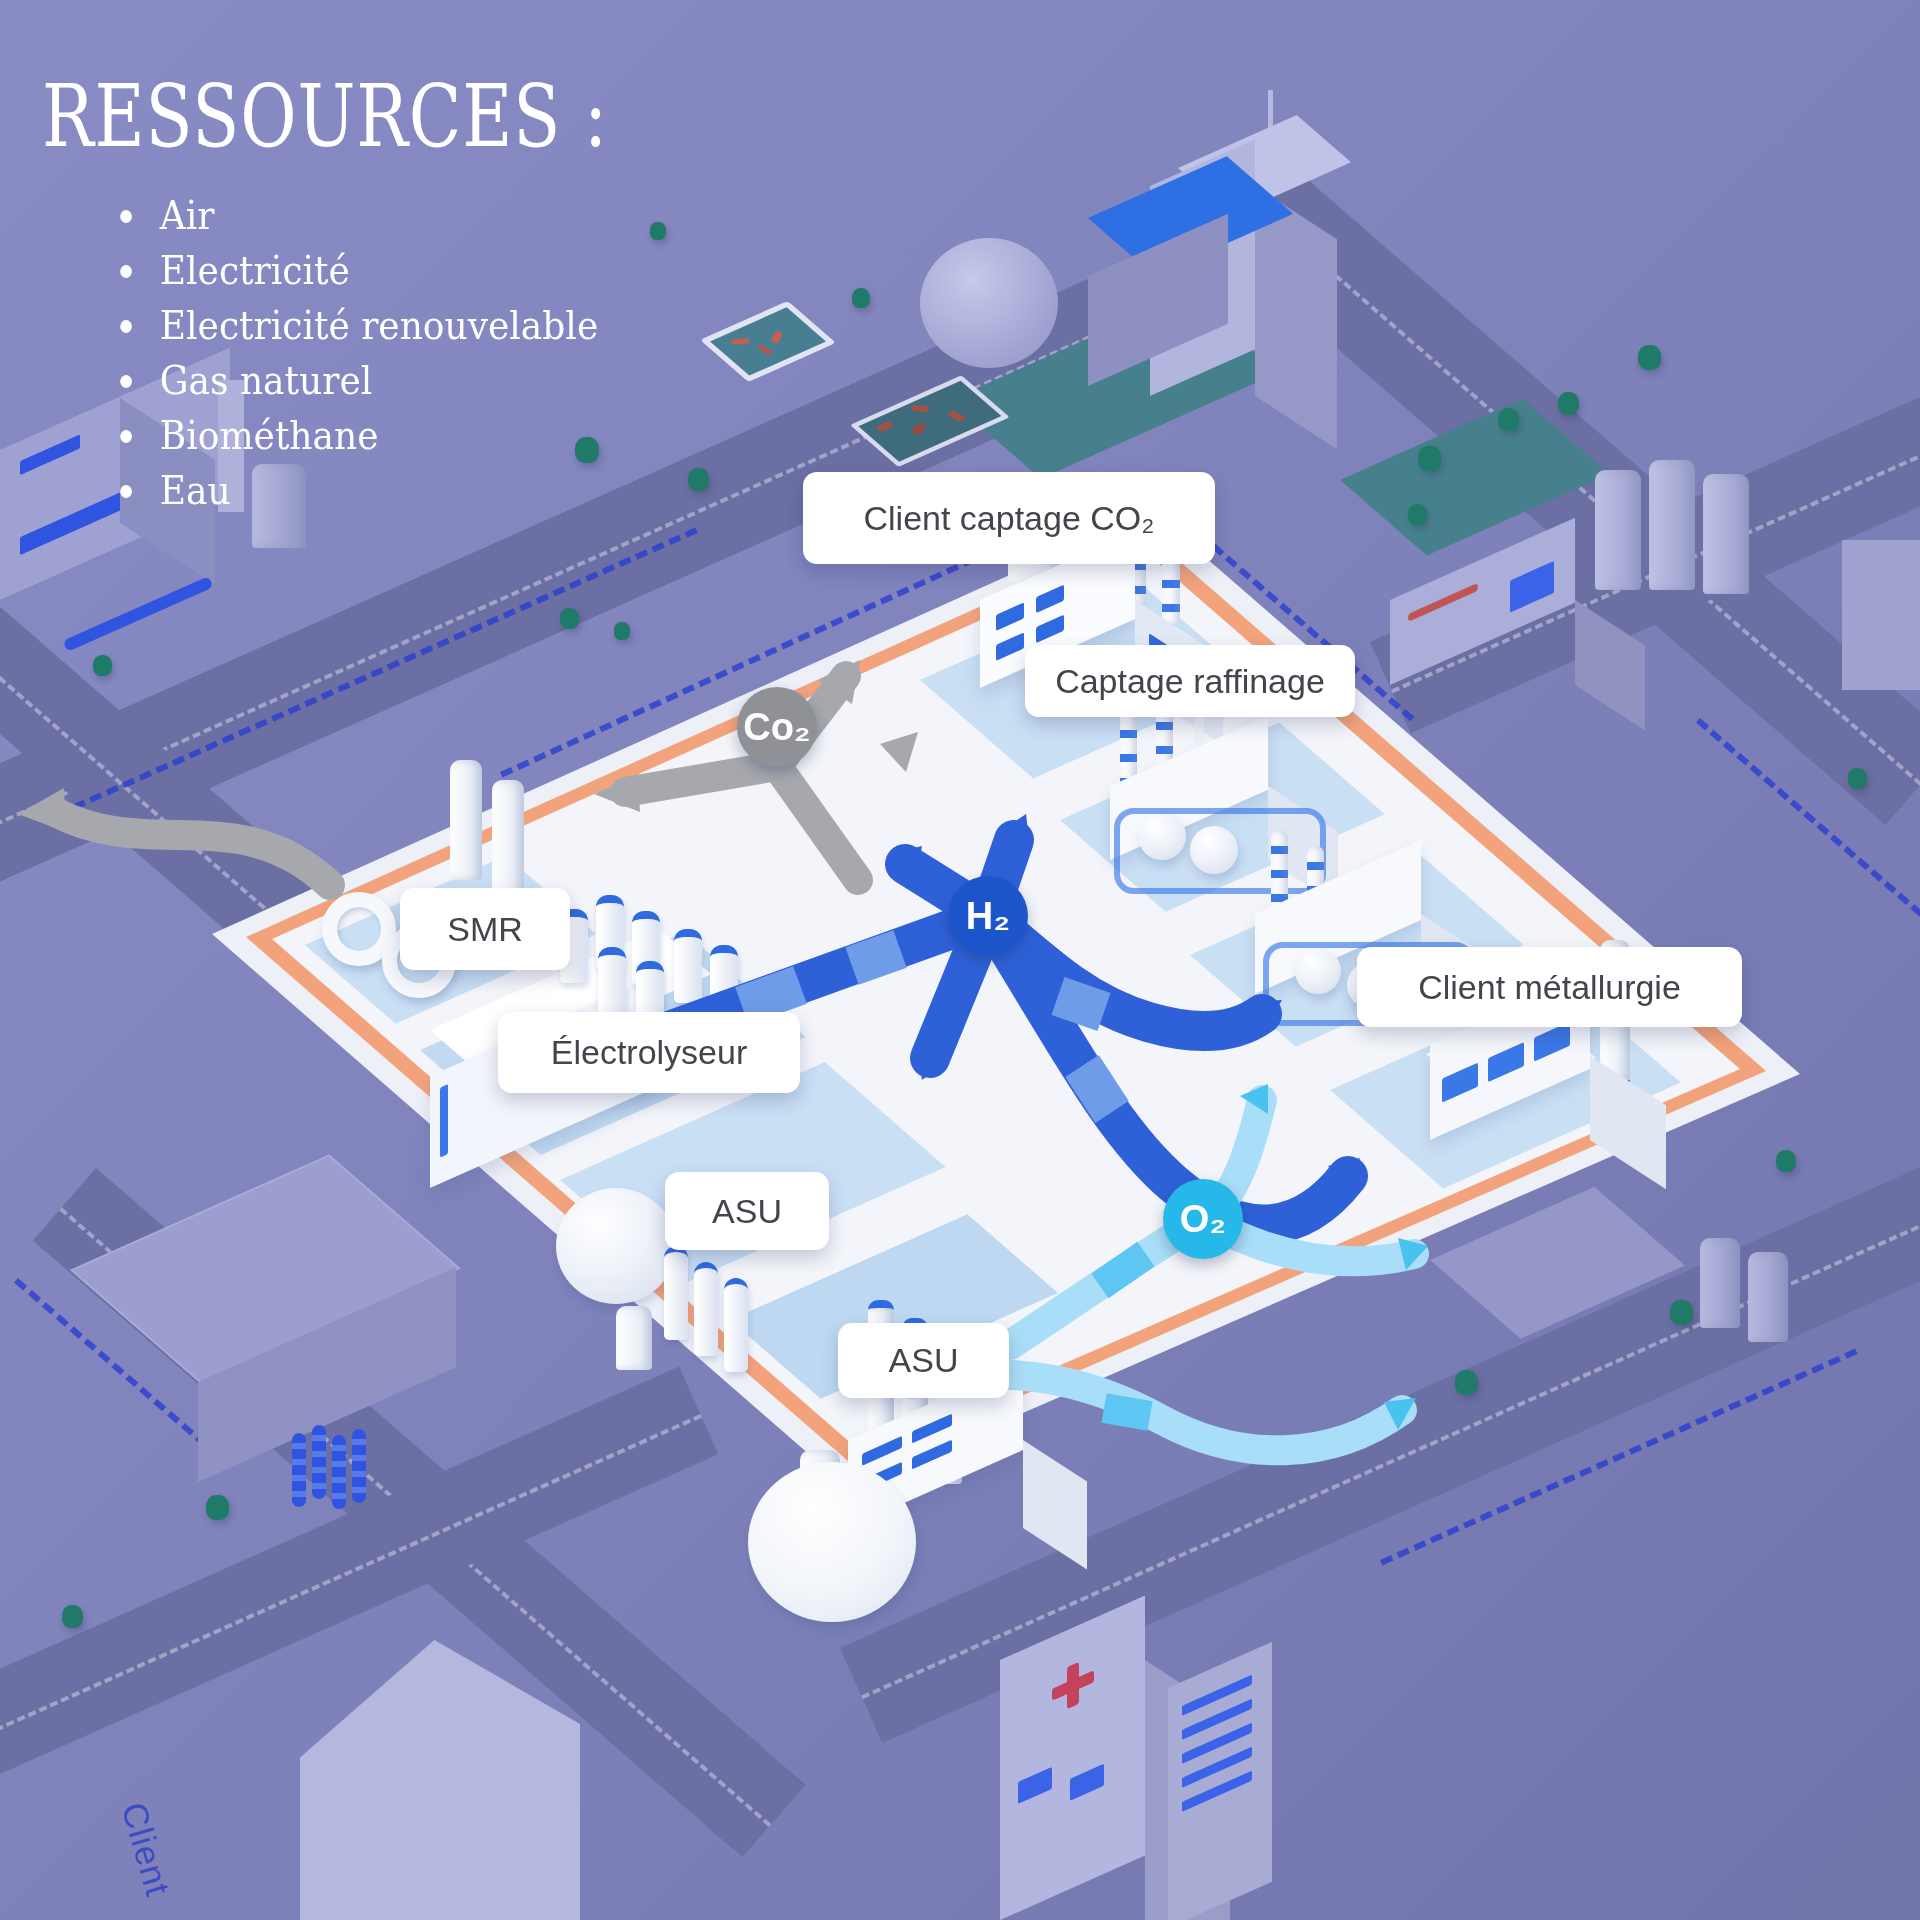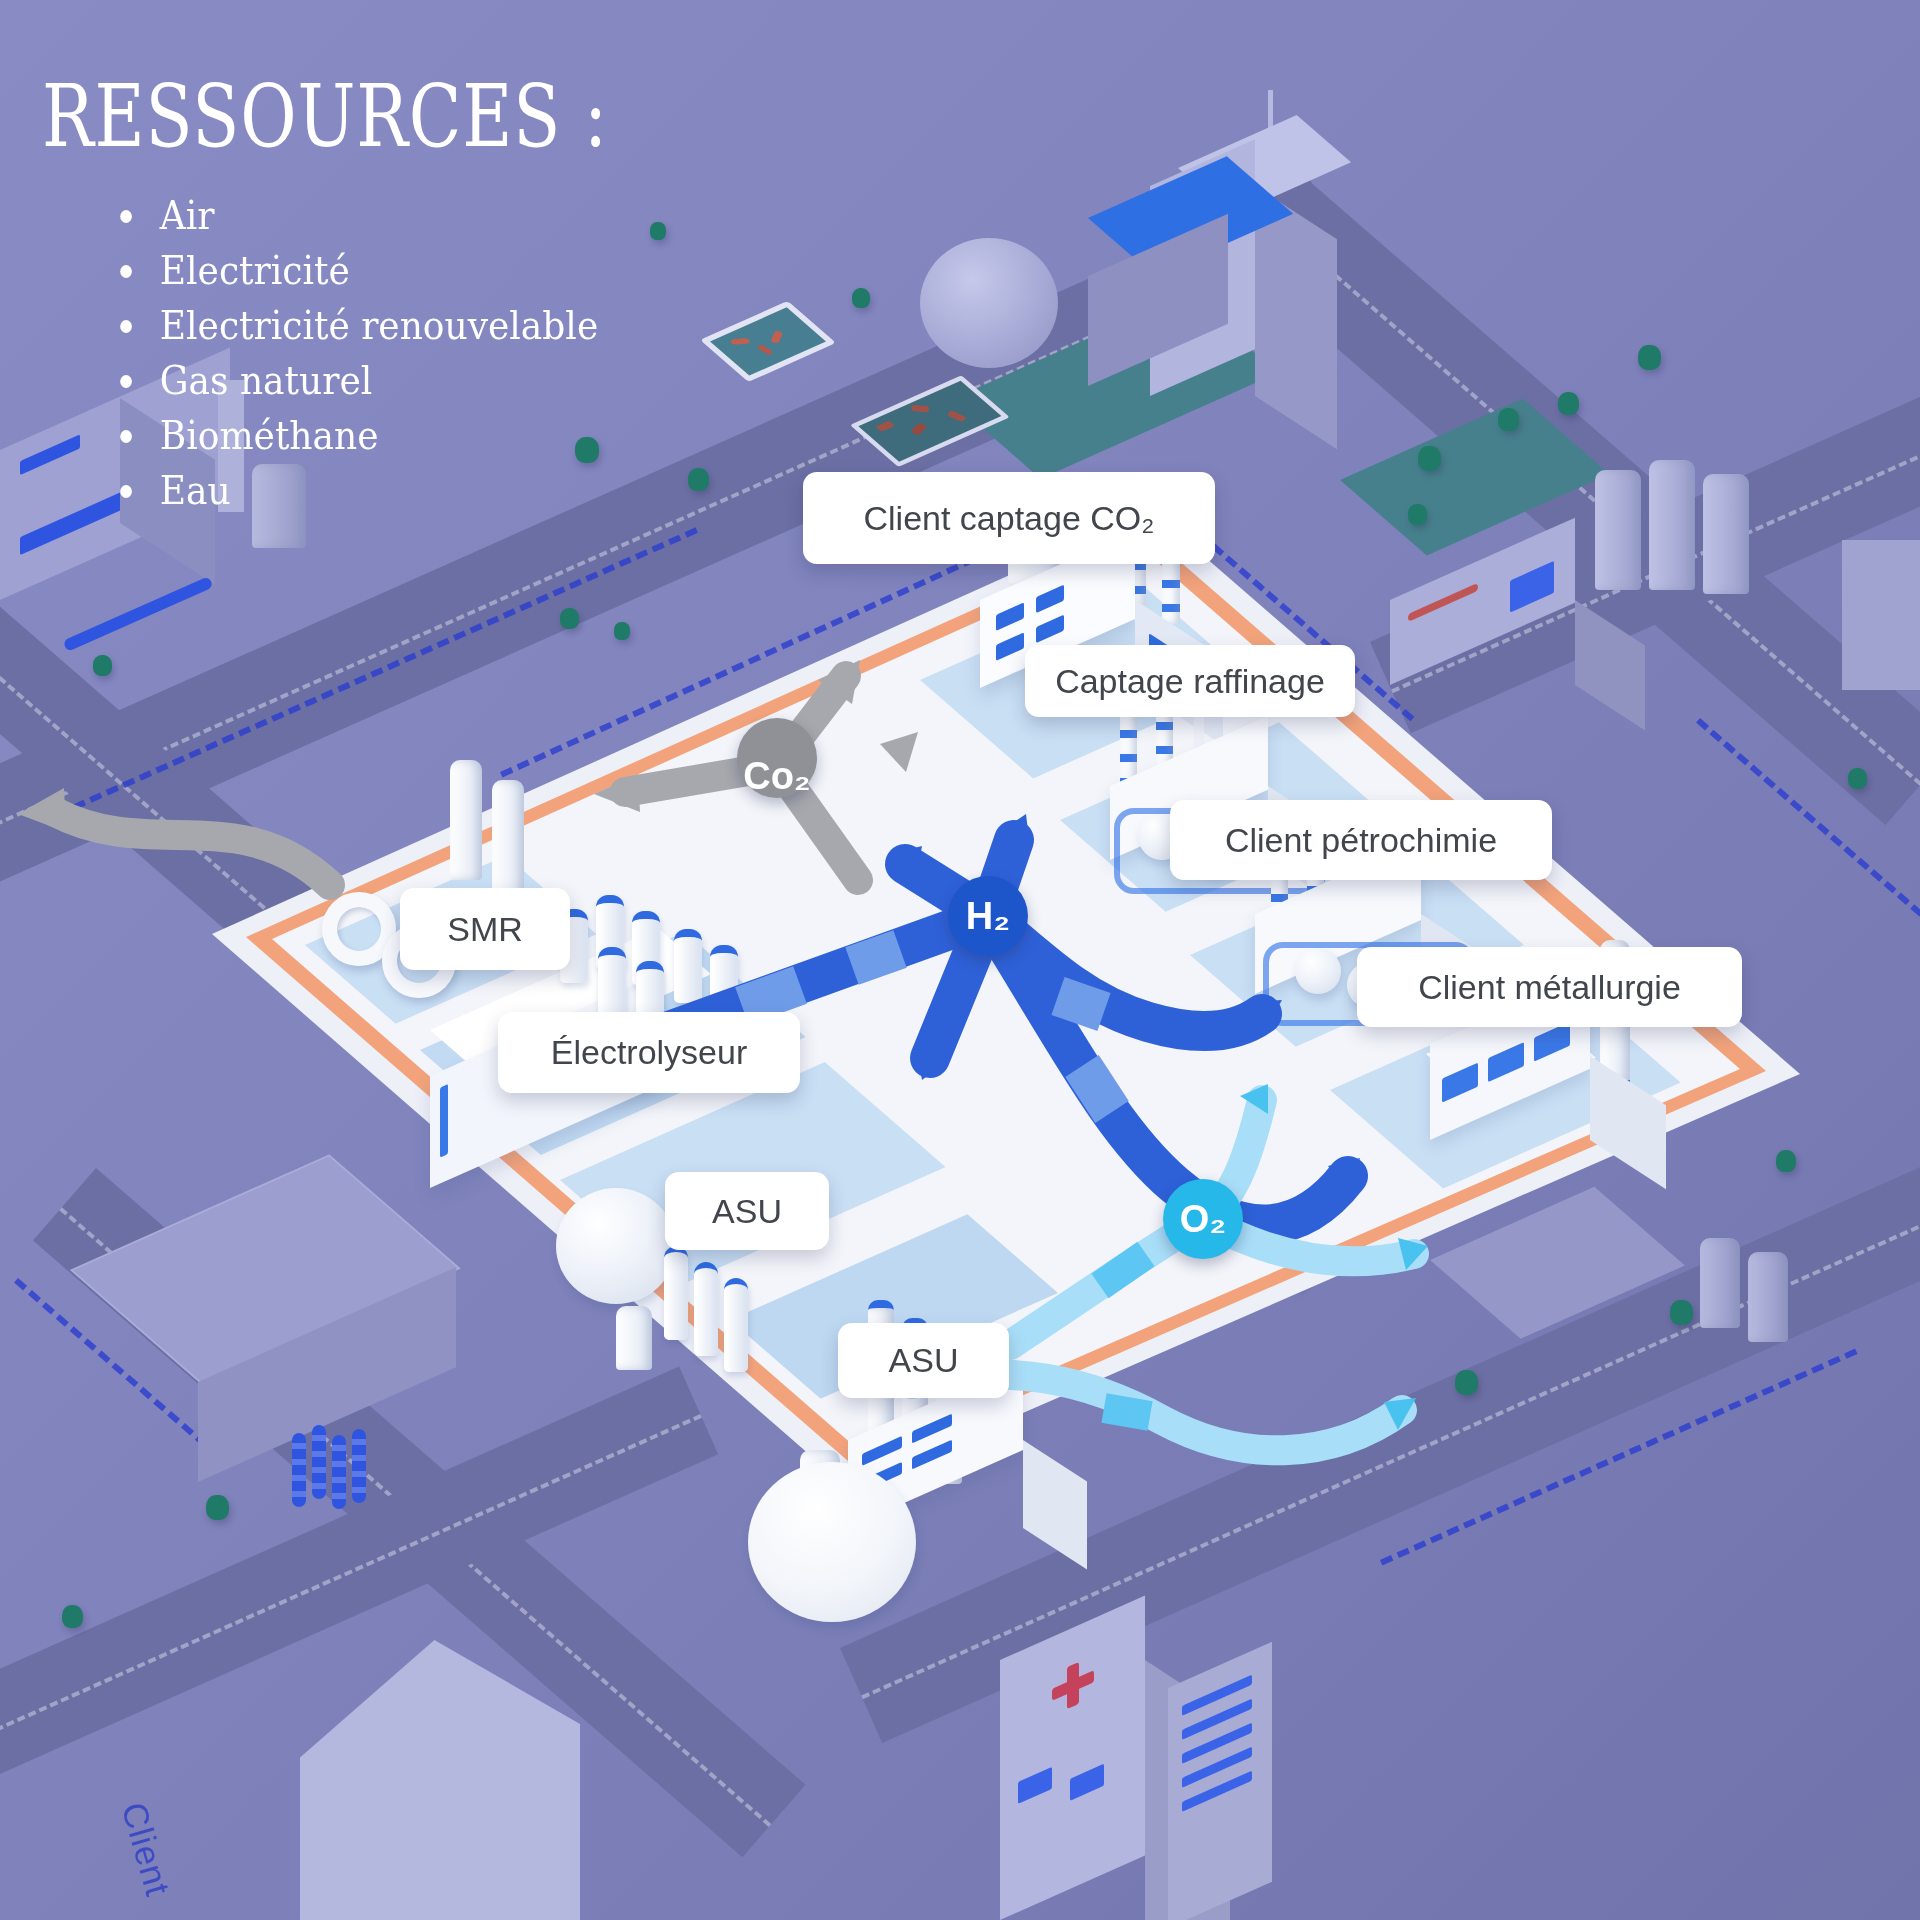--- a/index.html
+++ b/index.html
@@ -339,38 +339,35 @@
       <path d="M1100,1286 L1146,1254"></path>
       <path d="M1104,1408 L1150,1416"></path>
     </g>
     <g fill="#49c2f0">
       <polygon points="1268,1084 1240,1096 1268,1114"></polygon>
       <polygon points="1416,1398 1384,1402 1398,1430"></polygon>
       <polygon points="1428,1246 1398,1238 1406,1270"></polygon>
     </g>
   </svg>
 
-  <div class="badge" style="left:737px;top:718px;width:80px;height:80px;background:#8f9196;align-items:flex-end;">
+  <div class="badge" style="left:737px;top:687px;width:80px;height:80px;background:#8f9196;">
     <span>Co₂</span>
   </div>
   <div class="badge" style="left:948px;top:876px;width:80px;height:80px;background:#1d55cb;">
     <span>H₂</span>
   </div>
   <div class="badge" style="left:1163px;top:1179px;width:80px;height:80px;background:#27b8ea;">
     <span>O₂</span>
   </div>
 
   <div class="pill" style="left:803px;top:472px;width:360px;height:92px;">
     <span>Client captage CO₂</span>
   </div>
   <div class="pill" style="left:1025px;top:645px;width:278px;height:72px;">
     <span>Captage raffinage</span>
-  </div>
-  <div class="pill" style="left:1170px;top:800px;width:330px;height:80px;">
-    <span>Client pétrochimie</span>
   </div>
   <div class="pill" style="left:400px;top:888px;width:118px;height:82px;">
     <span>SMR</span>
   </div>
   <div class="pill" style="left:1357px;top:947px;width:333px;height:80px;">
     <span>Client métallurgie</span>
   </div>
   <div class="pill" style="left:498px;top:1012px;width:250px;height:81px;text-align:center;">
     <span>Électrolyseur</span>
   </div>

